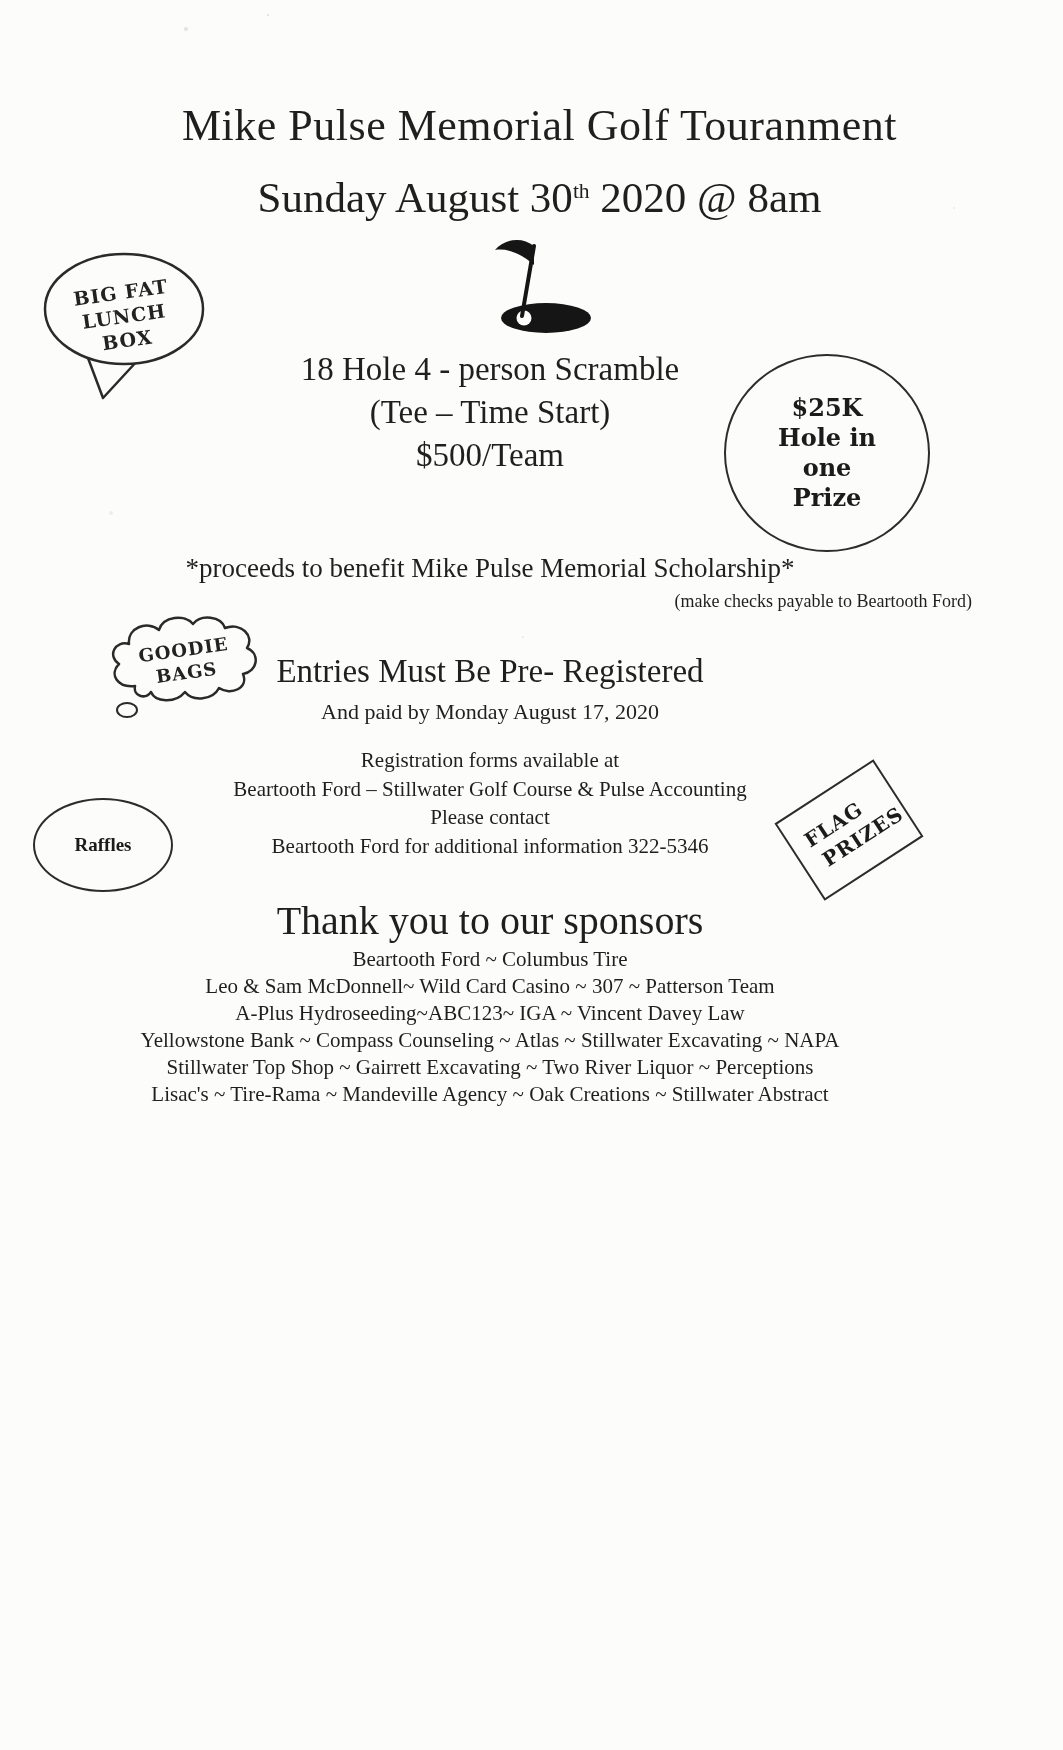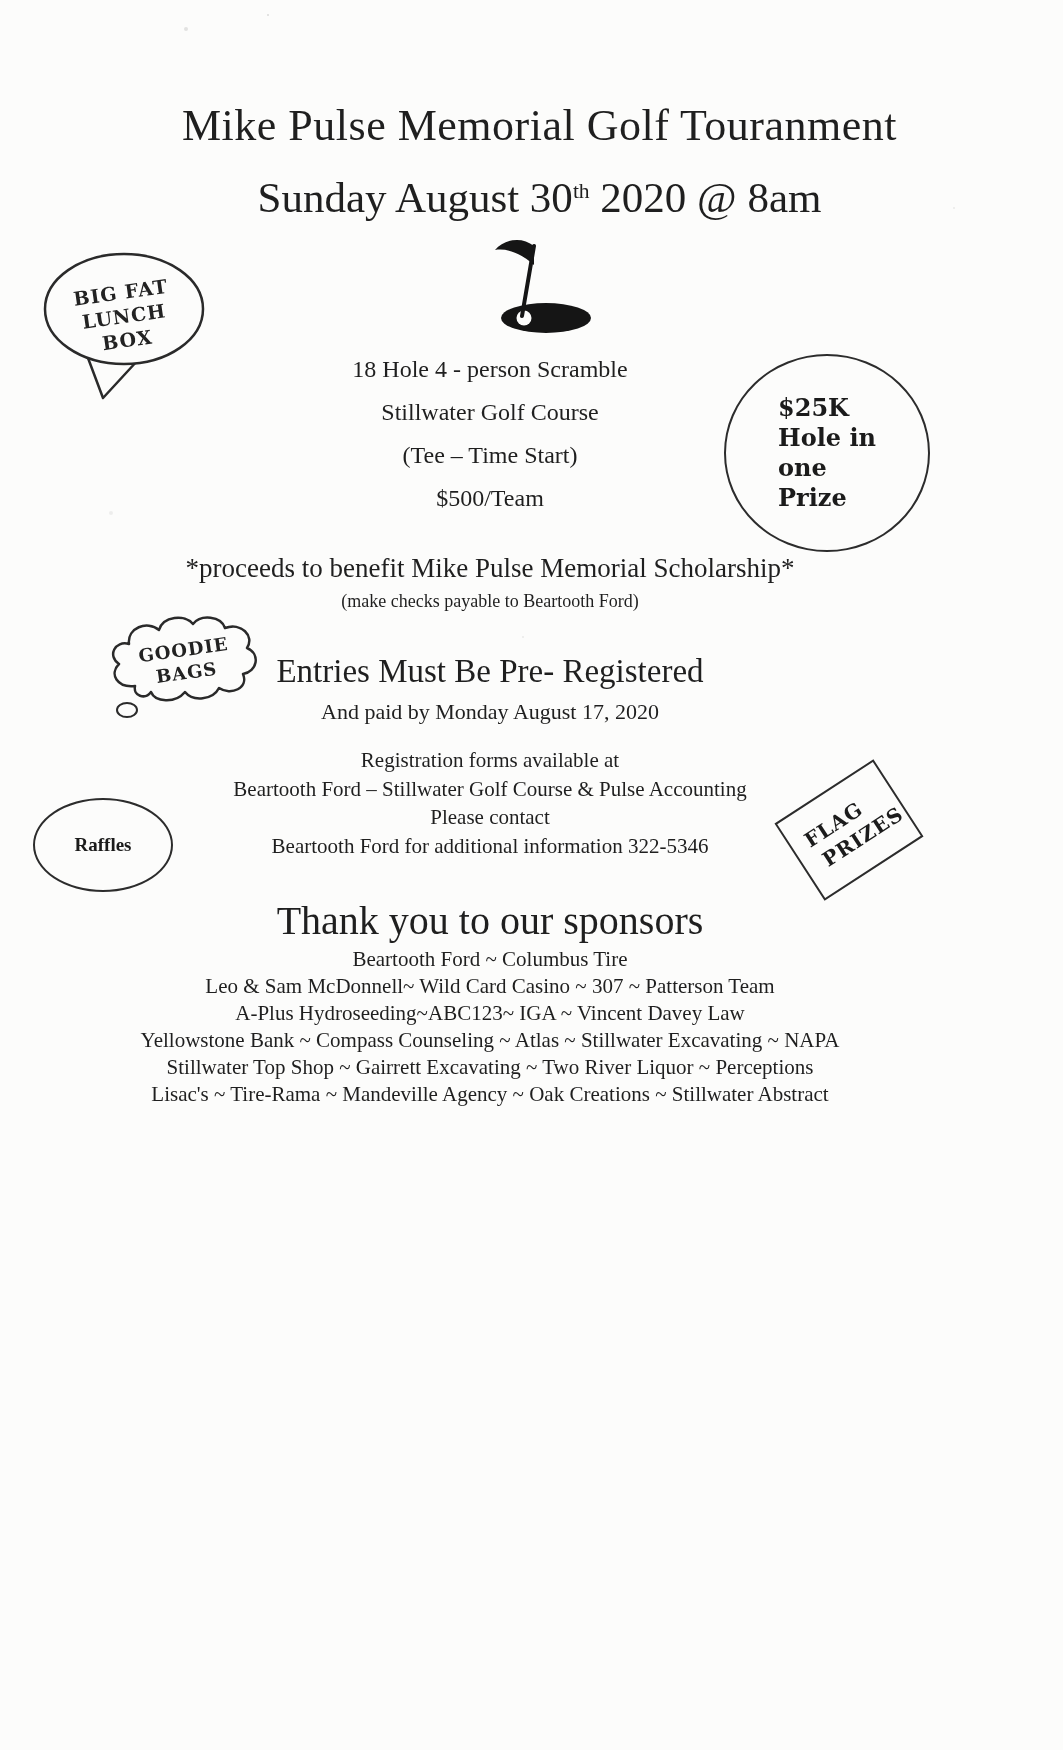--- a/index.html
+++ b/index.html
@@ -32,34 +32,34 @@
     position: absolute; left: 0; top: 30px; width: 162px;
     text-align: center; font-family: "DejaVu Serif", serif;
     font-weight: bold; font-size: 19px; line-height: 24px;
     letter-spacing: 1px; transform: rotate(-8deg); color: #222;
   }
 
   
   .golf-icon { position: absolute; left: 468px; top: 236px; }
 
   
-  .event-block { top: 348px; font-size: 24px; line-height: 43px; }
+  .event-block { top: 348px; font-size: 33px; line-height: 43px; }
 
   
   .hio-circle {
     position: absolute; left: 724px; top: 354px; width: 206px; height: 198px;
     border: 2px solid #2c2c2c; border-radius: 50%;
     display: flex; align-items: center; justify-content: center;
-    text-align: left;
+    text-align: center;
     font-family: "DejaVu Serif", serif; font-weight: bold;
     font-size: 24px; line-height: 30px; color: #1b1b1b;
   }
 
   .proceeds-main { top: 553px; font-size: 27px; }
-  .proceeds-note { top: 591px; font-size: 18px; }
+  .proceeds-note { top: 591px; font-size: 18px; text-align: right; }
 
   
   .goodie-cloud { position: absolute; left: 105px; top: 608px; width: 175px; height: 115px; }
   .goodie-cloud svg { position: absolute; left: 0; top: 0; }
   .goodie-text {
     position: absolute; left: 0; top: 30px; width: 160px; text-align: center;
     font-family: "DejaVu Serif", serif; font-weight: bold; font-size: 18px;
     line-height: 23px; letter-spacing: 1px; transform: rotate(-8deg); color: #222;
   }
 
@@ -124,21 +124,20 @@
 
   <svg class="golf-icon" width="130" height="100" viewBox="0 0 130 100">
     <ellipse cx="78" cy="82" rx="45" ry="15" fill="#151515"></ellipse>
     <circle cx="56" cy="82" r="7.5" fill="#fcfcfb"></circle>
     <path d="M 66,10 L 54,80" stroke="#151515" stroke-width="4" stroke-linecap="round" fill="none"></path>
     <path d="M 66,10 C 54,0 36,3 27,14 C 40,12 54,18 66,29 Z" fill="#151515"></path>
   </svg>
 
   <div class="center event-block">
     <div>18 Hole 4 - person Scramble</div>
-    <div>Stillwater Golf Course</div>
     <div>(Tee – Time Start)</div>
     <div>$500/Team</div>
   </div>
 
   <div class="hio-circle">
     <div>
       <div>$25K</div>
       <div>Hole in</div>
       <div>one</div>
       <div>Prize</div>

